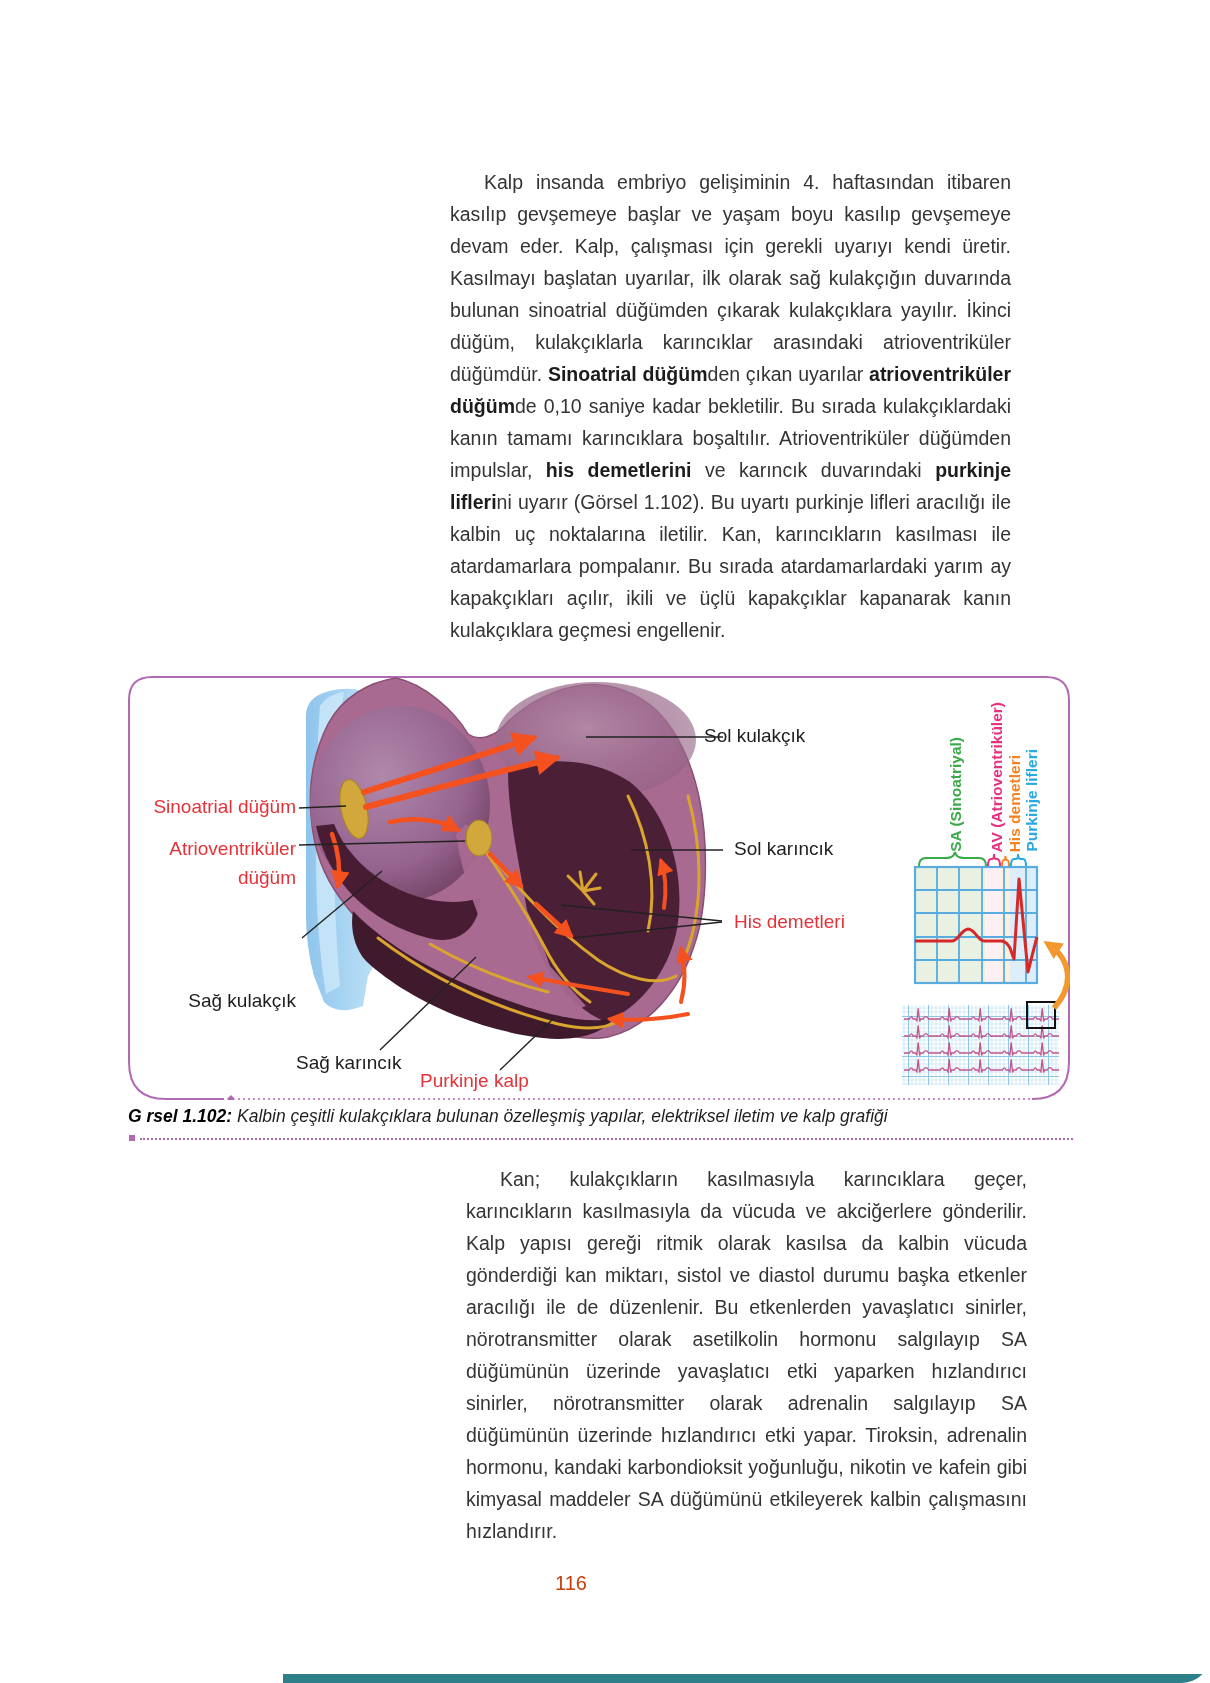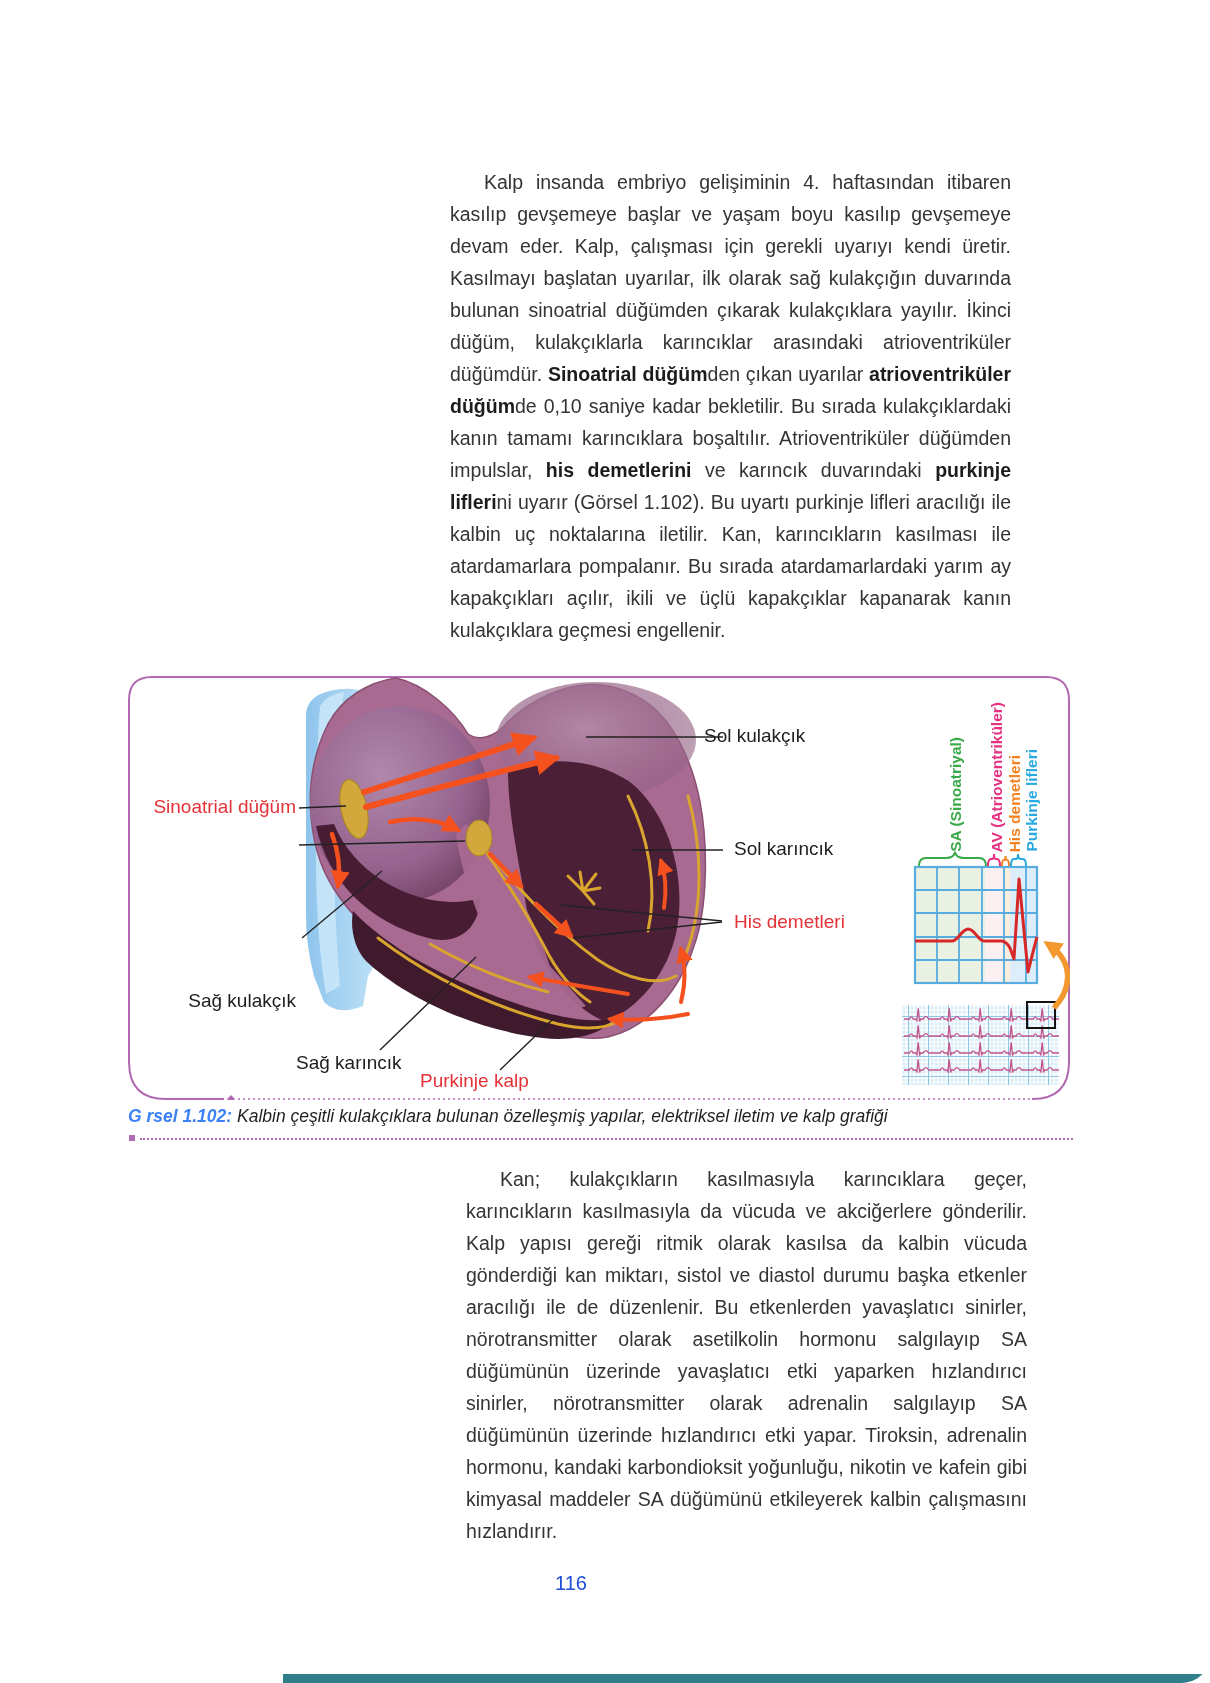--- a/index.html
+++ b/index.html
@@ -19,21 +19,21 @@
   .vlabel{position:absolute;writing-mode:vertical-rl;transform:rotate(180deg);
           font-size:15.5px;font-weight:700;white-space:nowrap;line-height:1.1;}
 
   .caption{position:absolute;left:128px;top:1106px;width:945px;font-size:17.5px;
            font-style:italic;color:#1f1f1f;}
   .caption .cap-label{font-weight:700;font-style:italic;}
   .dotline{position:absolute;left:140px;top:1138px;width:933px;border-top:2px dotted #b16ab2;}
   .dotsq{position:absolute;left:129px;top:1135px;width:6px;height:6px;background:#b16ab2;}
 
   .pagenum{position:absolute;left:531px;top:1572px;width:80px;text-align:center;
-           font-size:20px;color:#1d4ed8;}
+           font-size:20px;color:#c2410c;}
   .bottombar{position:absolute;left:283px;top:1674px;width:927px;height:9px;background:#2e7f8a;}
 </style>
 </head>
 <body>
 
 <div class="page">
 
   <p class="para" id="p1"><span>Kalp insanda embriyo gelişiminin 4. haftasından itibaren kasılıp gevşemeye başlar ve yaşam boyu kasılıp gevşemeye devam eder. Kalp, çalışması için gerekli uyarıyı kendi üretir. Kasılmayı başlatan uyarılar, ilk olarak sağ kulakçığın duvarında bulunan sinoatrial düğümden çıkarak kulakçıklara yayılır. İkinci düğüm, kulakçıklarla karıncıklar arasındaki atrioventriküler düğümdür. </span><b>Sinoatrial düğüm</b><span>den çıkan uyarılar </span><b>atrioventriküler düğüm</b><span>de 0,10 saniye kadar bekletilir. Bu sırada kulakçıklardaki kanın tamamı karıncıklara boşaltılır. Atrioventriküler düğümden impulslar, </span><b>his demetlerini</b><span> ve karıncık duvarındaki </span><b>purkinje lifleri</b><span>ni uyarır (Görsel 1.102). Bu uyartı purkinje lifleri aracılığı ile kalbin uç noktalarına iletilir. Kan, karıncıkların kasılması ile atardamarlara pompalanır. Bu sırada atardamarlardaki yarım ay kapakçıkları açılır, ikili ve üçlü kapakçıklar kapanarak kanın kulakçıklara geçmesi engellenir.</span></p>
 
   <svg class="fig-svg" viewBox="0 0 942 424">
@@ -178,34 +178,38 @@
           <use href="#beat" x="62"></use>
           <use href="#beat" x="93"></use>
           <use href="#beat" x="124"></use>
         </g>
       <rect x="899" y="326" width="28" height="26" fill="none" stroke="#111" stroke-width="2"></rect>
       <path d="M926,332 C946,310 944,284 920,268" fill="none" stroke="#f2982e" stroke-width="5.5" marker-end="url(#ah2)"></path>
     </g>
   </svg>
 
   <div class="hlabel red r-align" style="left: 120px; top: 796px; width: 176px; color: rgb(229, 50, 56);">Sinoatrial düğüm</div>
+  <div class="hlabel red r-align" style="left:96px;top:834px;width:200px;line-height:29px;">
+    <div style="color: rgb(229, 50, 56);">Atrioventriküler</div>
+    <div style="color: rgb(229, 50, 56);">düğüm</div>
+  </div>
   <div class="hlabel r-align" style="left:146px;top:990px;width:150px;">Sağ kulakçık</div>
   <div class="hlabel" style="left:296px;top:1052px;">Sağ karıncık</div>
   <div class="hlabel red" style="left: 420px; top: 1070px; color: rgb(229, 50, 56);">Purkinje kalp</div>
   <div class="hlabel" style="left:704px;top:725px;">Sol kulakçık</div>
   <div class="hlabel" style="left:734px;top:838px;">Sol karıncık</div>
   <div class="hlabel red" style="left: 734px; top: 911px; color: rgb(229, 50, 56);">His demetleri</div>
 
   <div class="vlabel" style="left: 947px; bottom: 831px; color: rgb(58, 170, 73);">SA (Sinoatriyal)</div>
   <div class="vlabel" style="left: 988px; bottom: 831px; color: rgb(229, 49, 127);">AV (Atrioventriküler)</div>
   <div class="vlabel" style="left: 1006px; bottom: 831px; color: rgb(245, 130, 32);">His demetleri</div>
   <div class="vlabel" style="left: 1023px; bottom: 831px; color: rgb(42, 169, 224);">Purkinje lifleri</div>
 
   <div class="caption">
-    <span class="cap-label" style="color: #3b82f6;">G rsel 1.102:</span><span> Kalbin çeşitli kulakçıklara bulunan özelleşmiş yapılar, elektriksel iletim ve kalp grafiği</span>
+    <span class="cap-label" style="color: #000000;">G rsel 1.102:</span><span> Kalbin çeşitli kulakçıklara bulunan özelleşmiş yapılar, elektriksel iletim ve kalp grafiği</span>
   </div>
   <span class="dotsq"></span>
   <div class="dotline"></div>
 
   <p class="para" id="p2"><span>Kan; kulakçıkların kasılmasıyla karıncıklara geçer, karıncıkların kasılmasıyla da vücuda ve akciğerlere gönderilir. Kalp yapısı gereği ritmik olarak kasılsa da kalbin vücuda gönderdiği kan miktarı, sistol ve diastol durumu başka etkenler aracılığı ile de düzenlenir. Bu etkenlerden yavaşlatıcı sinirler, nörotransmitter olarak asetilkolin hormonu salgılayıp SA düğümünün üzerinde yavaşlatıcı etki yaparken hızlandırıcı sinirler, nörotransmitter olarak adrenalin salgılayıp SA düğümünün üzerinde hızlandırıcı etki yapar. Tiroksin, adrenalin hormonu, kandaki karbondioksit yoğunluğu, nikotin ve kafein gibi kimyasal maddeler SA düğümünü etkileyerek kalbin çalışmasını hızlandırır.</span></p>
 
   <div class="pagenum">116</div>
   <div class="bottombar"></div>
 </div>
 

